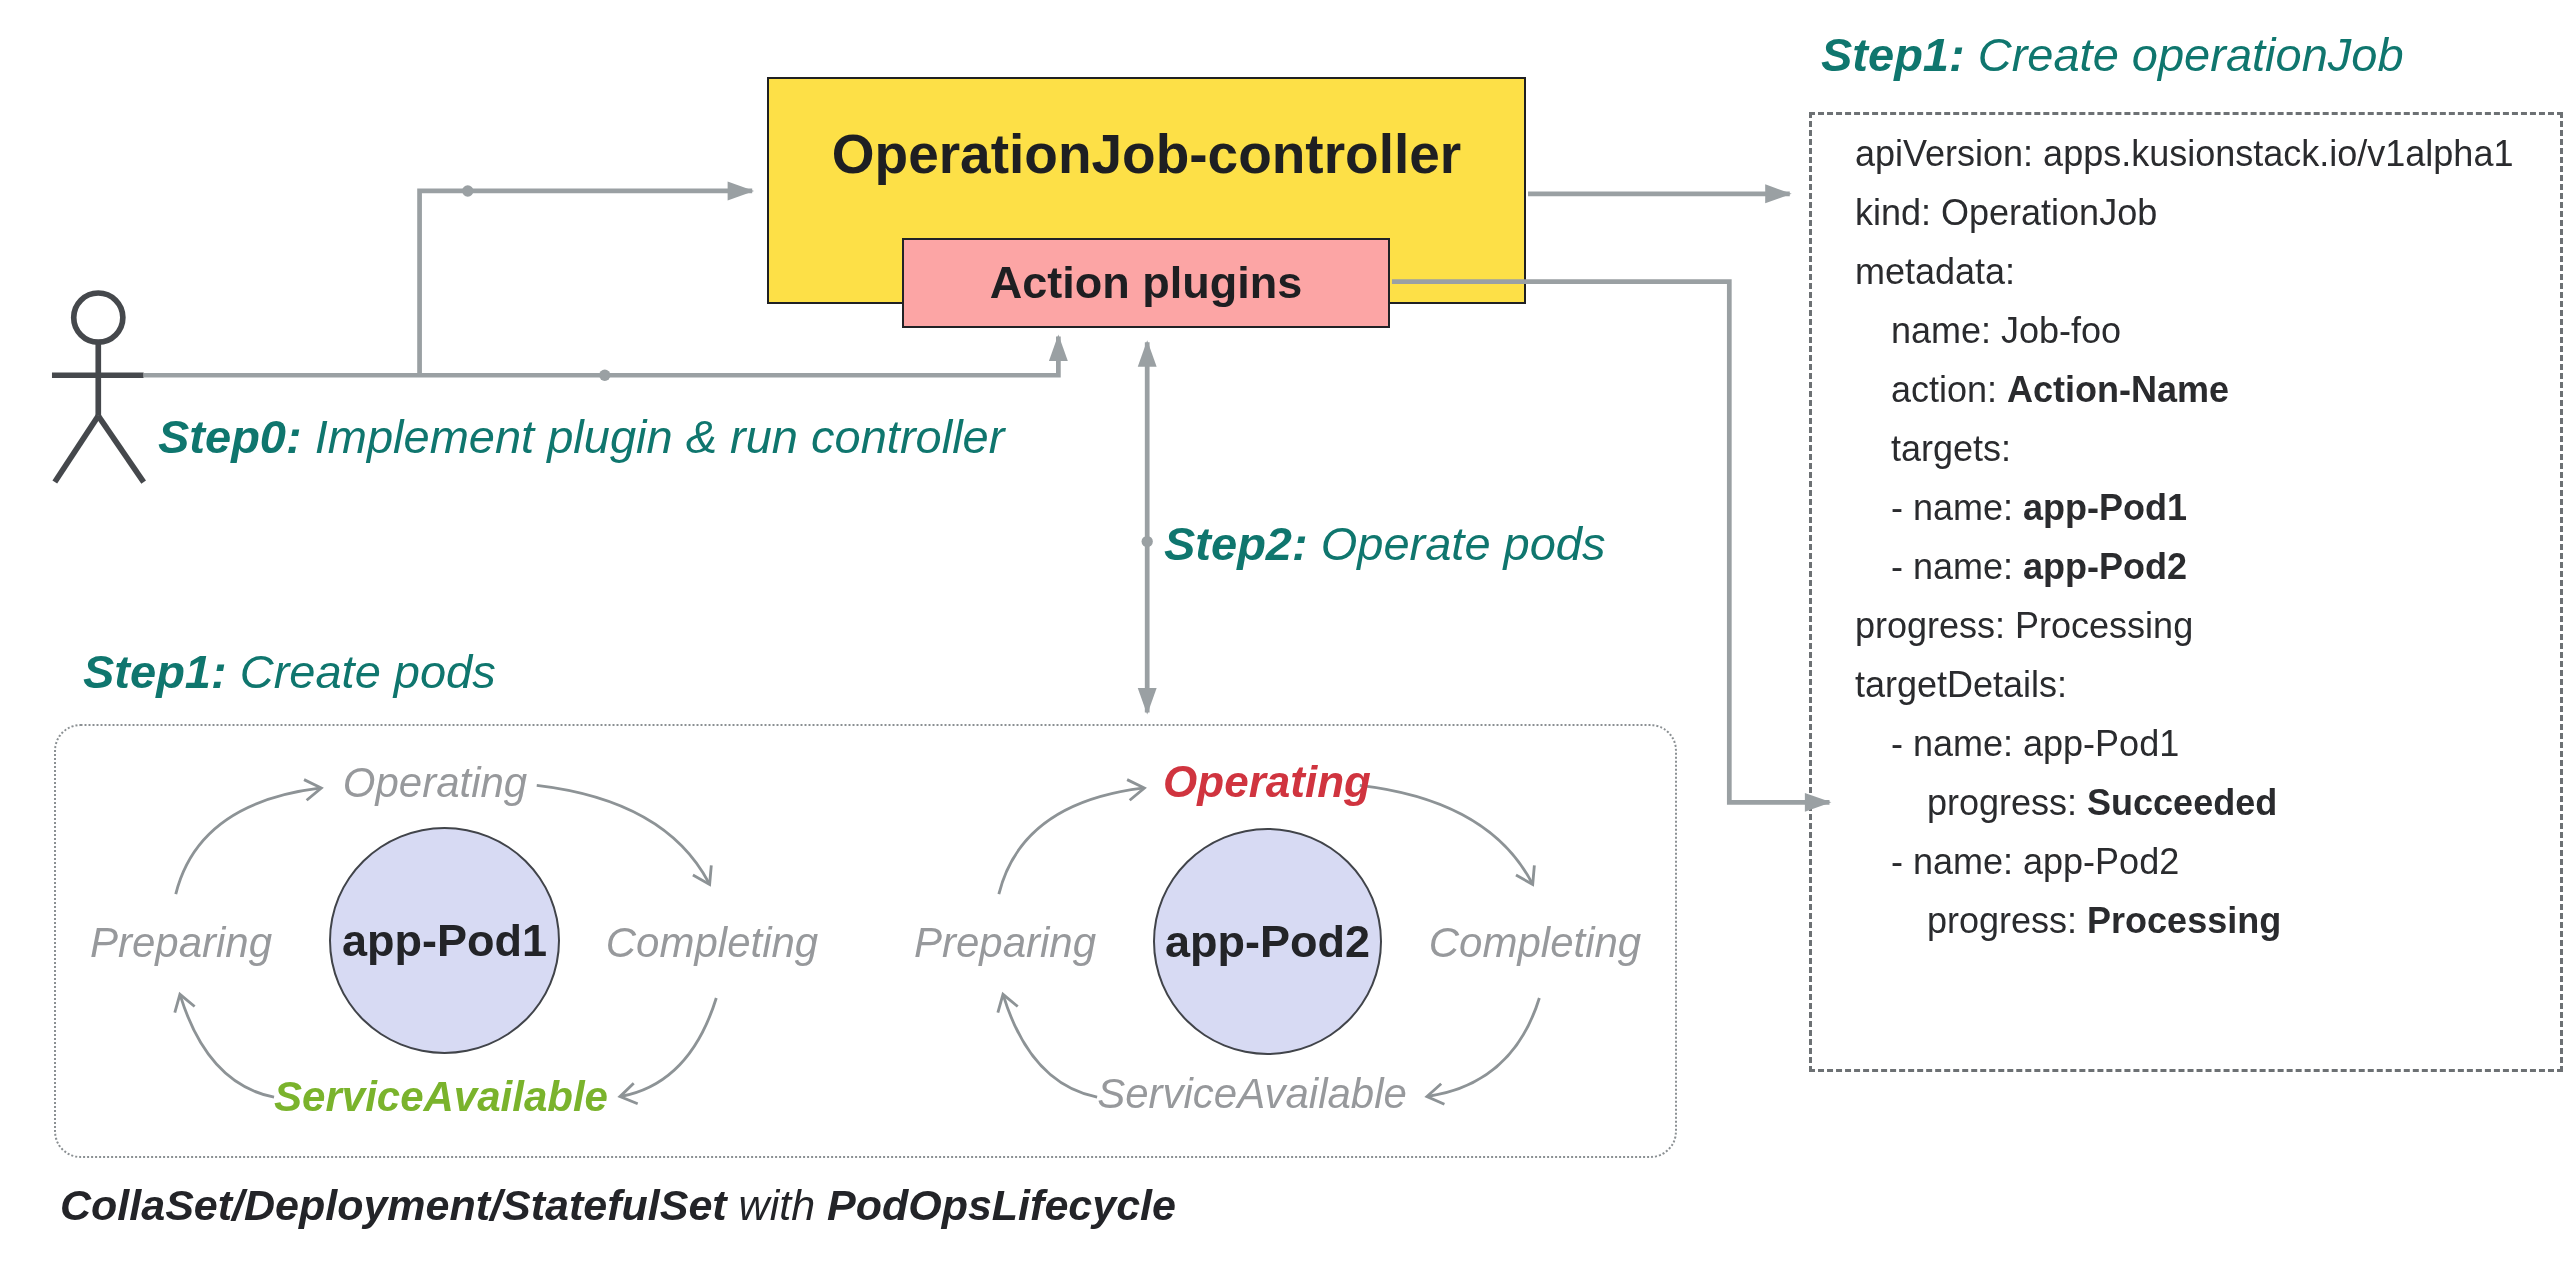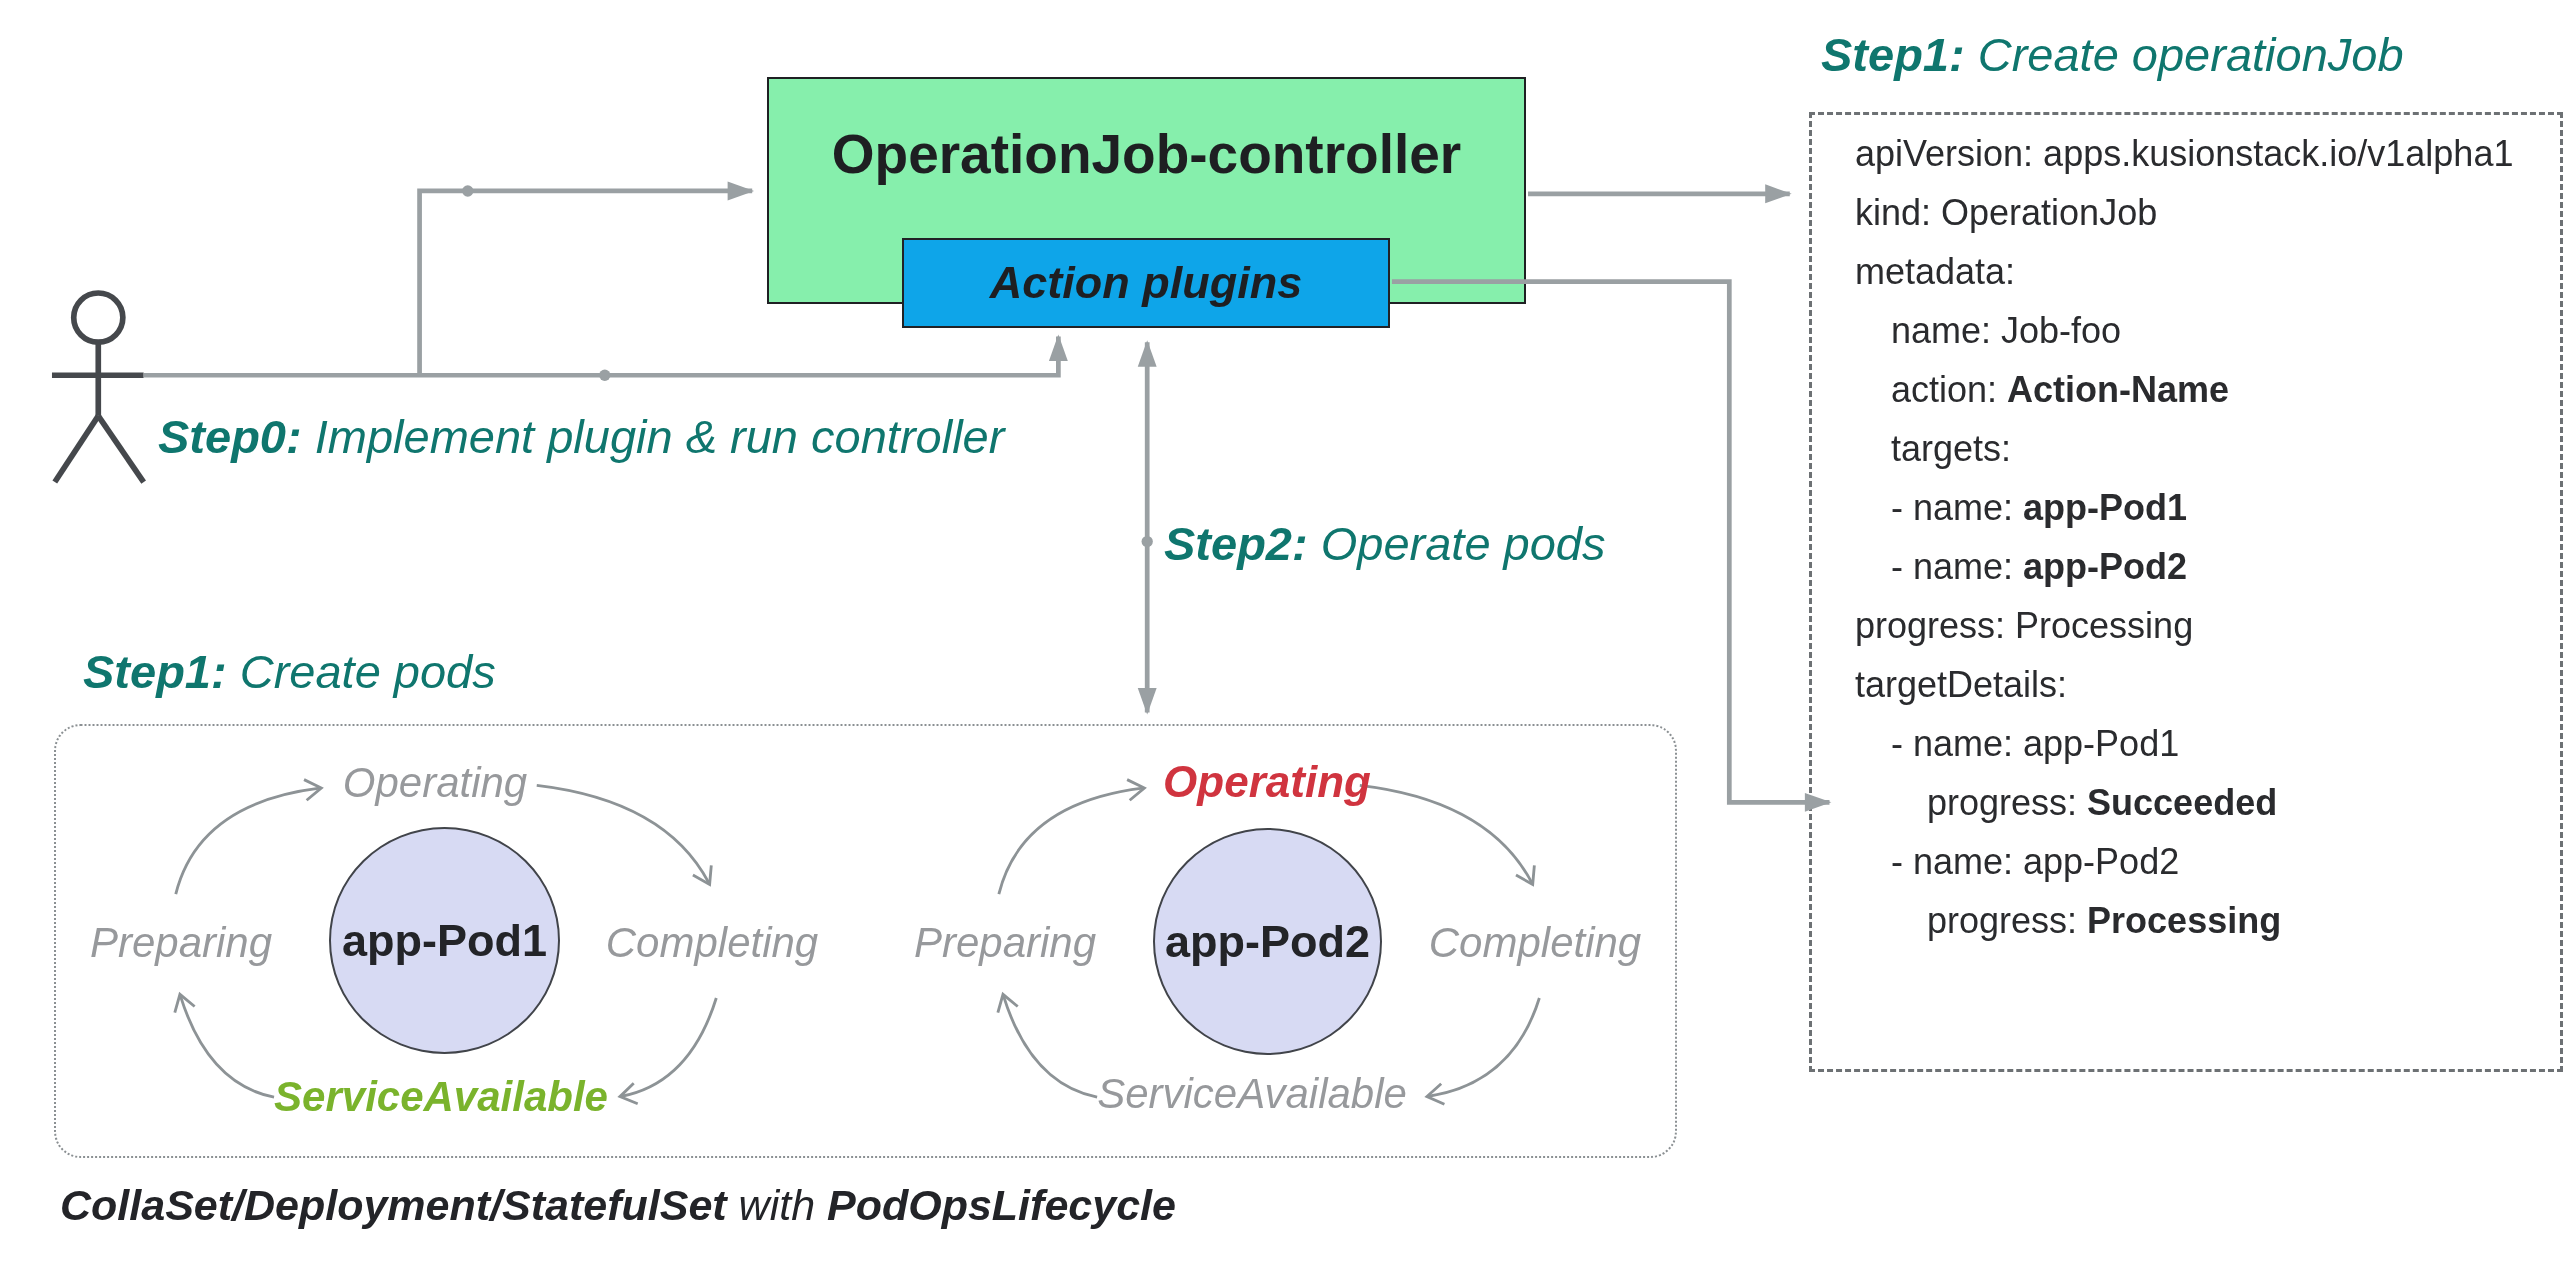--- a/index.html
+++ b/index.html
@@ -5,31 +5,31 @@
   html,body{margin:0;padding:0;background:#ffffff;}
   #canvas{
     position:relative;width:2576px;height:1274px;background:#ffffff;overflow:hidden;
     font-family:"Liberation Sans",sans-serif;color:#232428;
   }
   .abs{position:absolute;}
   .centered{transform:translate(-50%,-50%);white-space:nowrap;}
 
   
   .controller-box{
-    left:767px;top:77px;width:759px;height:227px;background:#86efac;
+    left:767px;top:77px;width:759px;height:227px;background:#fde047;
     border:2.8px solid #1f2023;box-sizing:border-box;text-align:center;
   }
   .controller-title{
     margin-top:43px;font-size:55px;font-weight:700;color:#1e1f22;letter-spacing:0px;
   }
   .plugins-box{
-    left:902px;top:238px;width:488px;height:90px;background:#0ea5e9;
+    left:902px;top:238px;width:488px;height:90px;background:#fca5a5;
     border:2.8px solid #212226;box-sizing:border-box;
     display:flex;align-items:center;justify-content:center;
-    font-size:45px;font-weight:700;color:#1e1f22;font-style:italic;
+    font-size:45px;font-weight:700;color:#1e1f22;
   }
   .pods-box{
     left:54px;top:724px;width:1623px;height:434px;
     border:2.8px dotted #8b9093;border-radius:26.5px;box-sizing:border-box;
   }
   .yaml-box{
     left:1809px;top:112px;width:754px;height:960px;
     border:3.8px dashed #6d7174;box-sizing:border-box;
     padding:8.5px 0 0 43px;
   }

